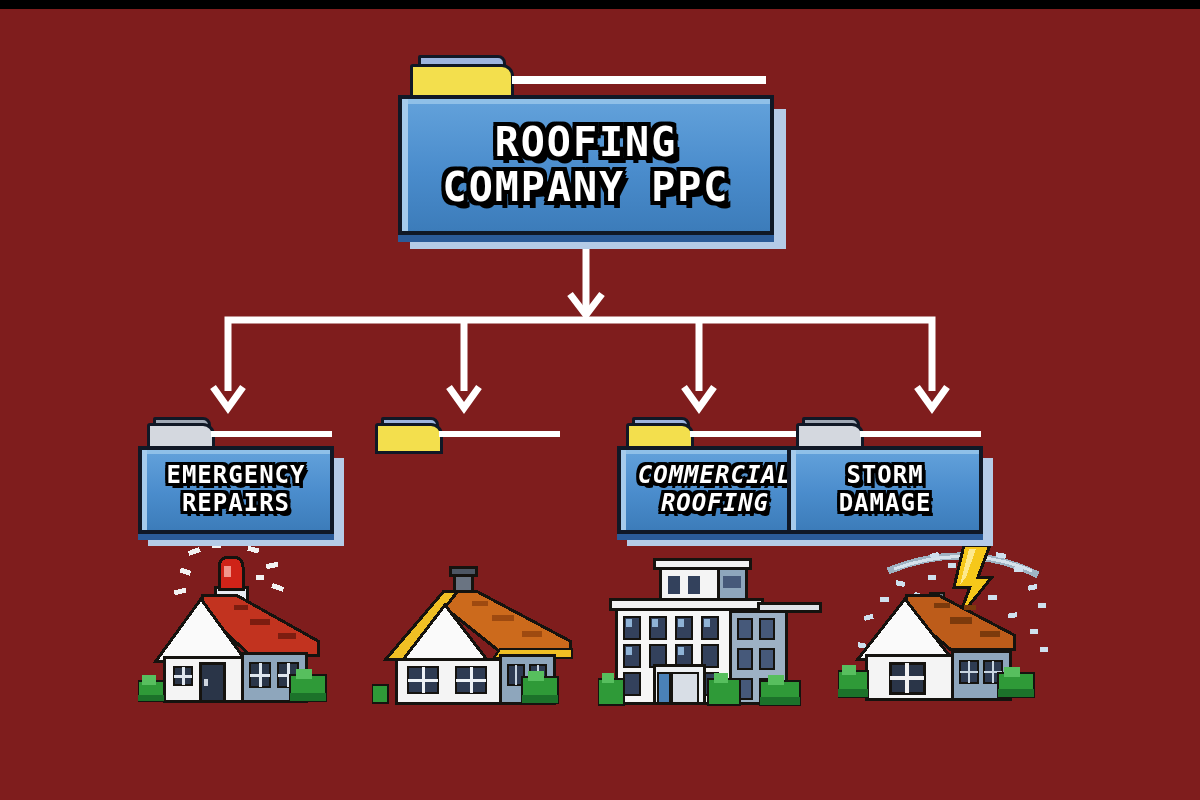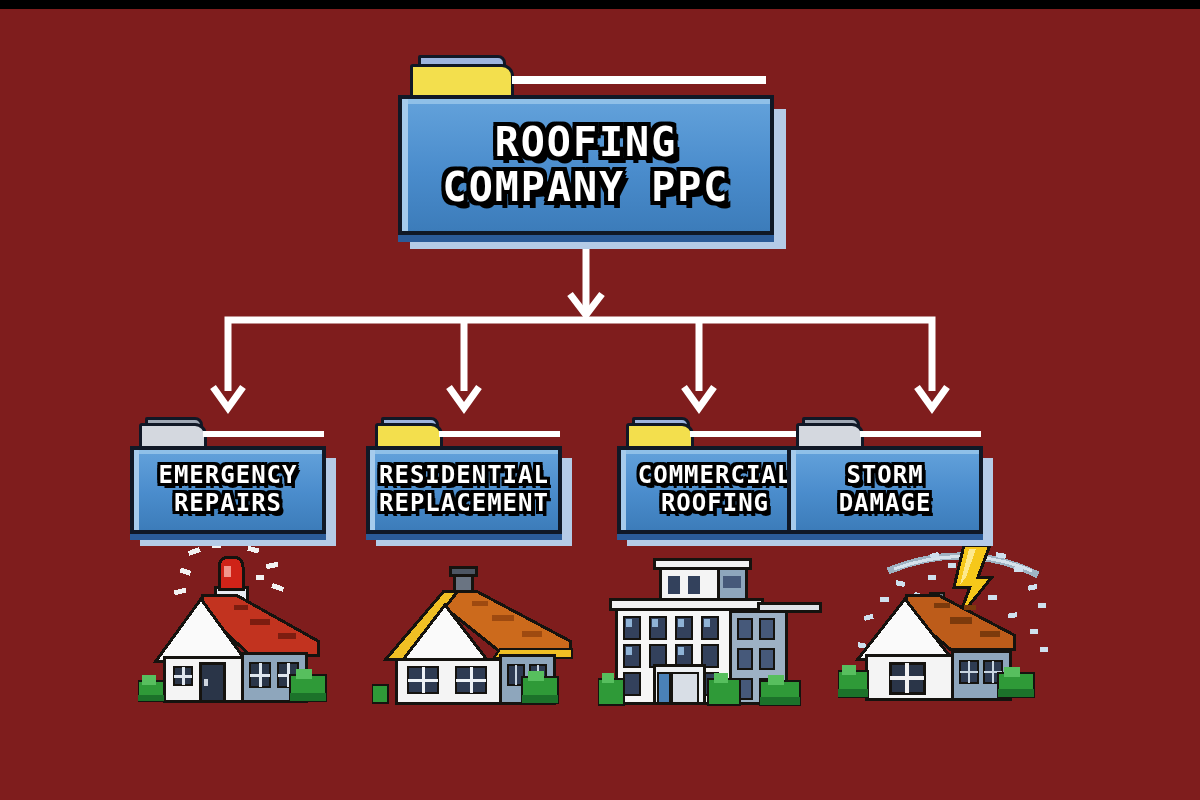--- a/index.html
+++ b/index.html
@@ -54,21 +54,21 @@
   .folder-child .f-body::after  { height:4px; left:5px; }
   .folder-child .f-label {
     font-size:24px; line-height:1.15; letter-spacing:1px; max-width:178px;
     text-shadow:
       -3px -3px 0 #000, 0 -3px 0 #000, 3px -3px 0 #000,
       -3px  0   0 #000, 3px  0   0 #000,
       -3px  3px 0 #000, 0  3px 0 #000, 3px 3px 0 #000,
       -2px -2px 0 #000, 2px -2px 0 #000, -2px 2px 0 #000, 2px 2px 0 #000,
        4px  5px 0 #000;
   }
-  .pos-1 { left:130px; }  .pos-2 { left:366px; }  .pos-3 { left:617px; }  .pos-4 { left:787px; }
+  .pos-1 { left:138px; }  .pos-2 { left:366px; }  .pos-3 { left:617px;font-style:italic; }  .pos-4 { left:787px; }
 
   .tab-yellow .f-tab { background:#f3df4d; }
   .tab-yellow .f-tab-back { background:#9db4de; }
   .tab-gray .f-tab { background:#d4d8df; }
   .tab-gray .f-tab-back { background:#a0a9b6; }
 
   
   .connectors { position:absolute; left:0; top:0; z-index:1; pointer-events:none; }
   .illus { position:absolute; z-index:1; }
 </style>
@@ -104,23 +104,20 @@
     <div class="f-line"></div>
     <div class="f-body">
       <div class="f-label">EMERGENCY REPAIRS</div>
     </div>
   </div>
 
   <div class="folder folder-child pos-2 tab-yellow">
     <div class="f-tab-back"></div>
     <div class="f-tab"></div>
     <div class="f-line"></div>
-    <div class="f-body">
-      <div class="f-label">RESIDENTIAL REPLACEMENT</div>
-    </div>
   </div>
 
   <div class="folder folder-child pos-3 tab-yellow">
     <div class="f-tab-back"></div>
     <div class="f-tab"></div>
     <div class="f-line"></div>
     <div class="f-body">
       <div class="f-label">COMMERCIAL ROOFING</div>
     </div>
   </div>

